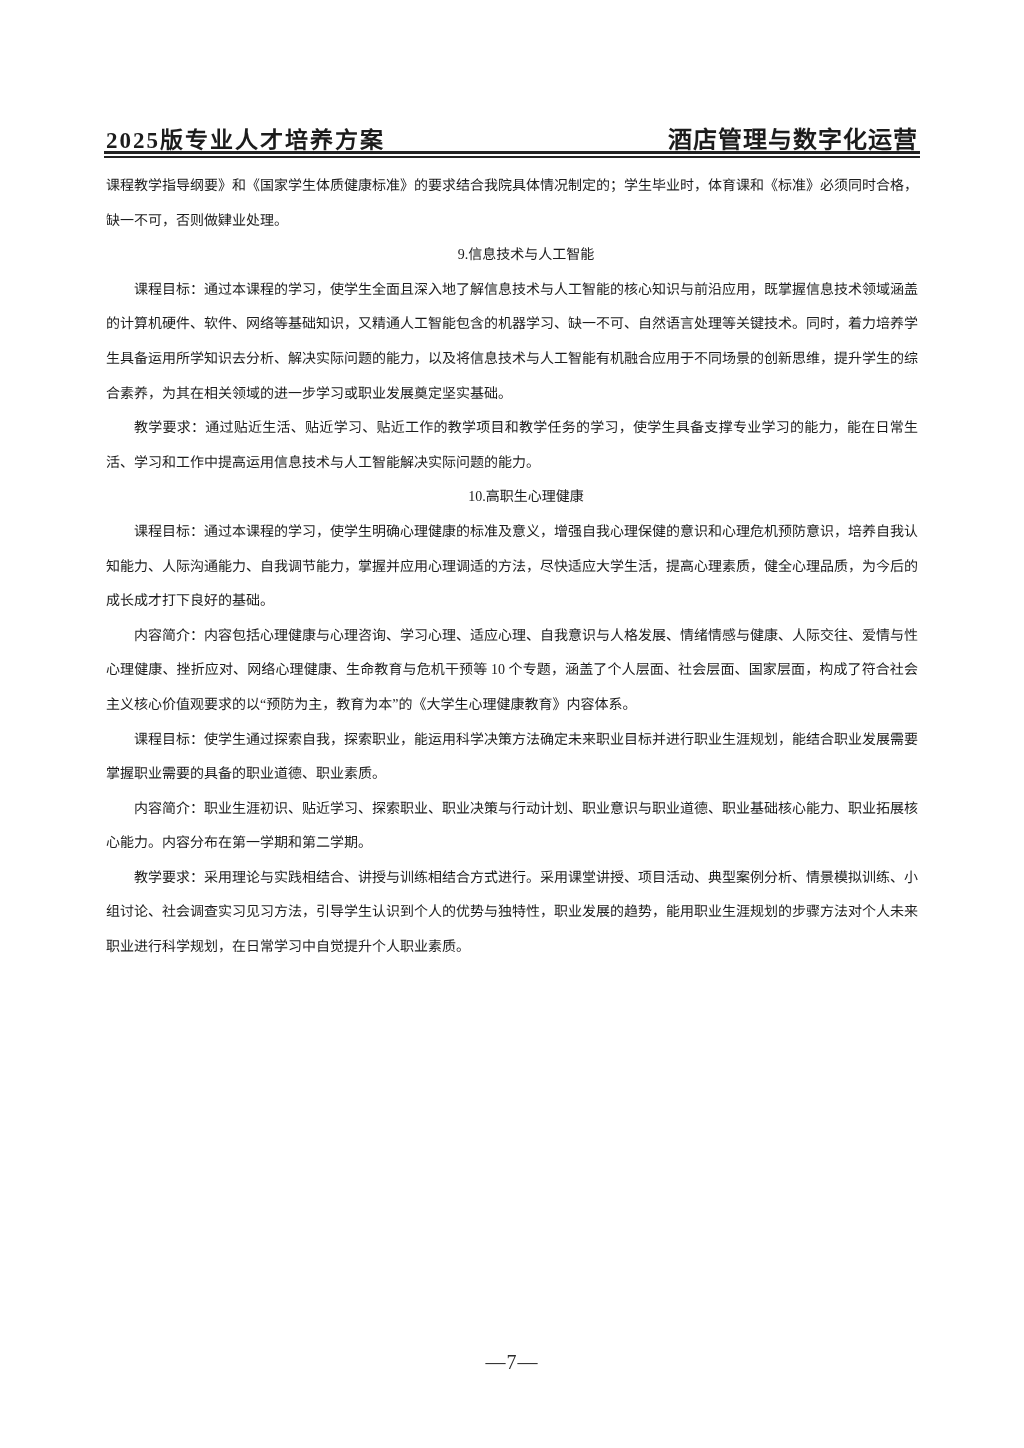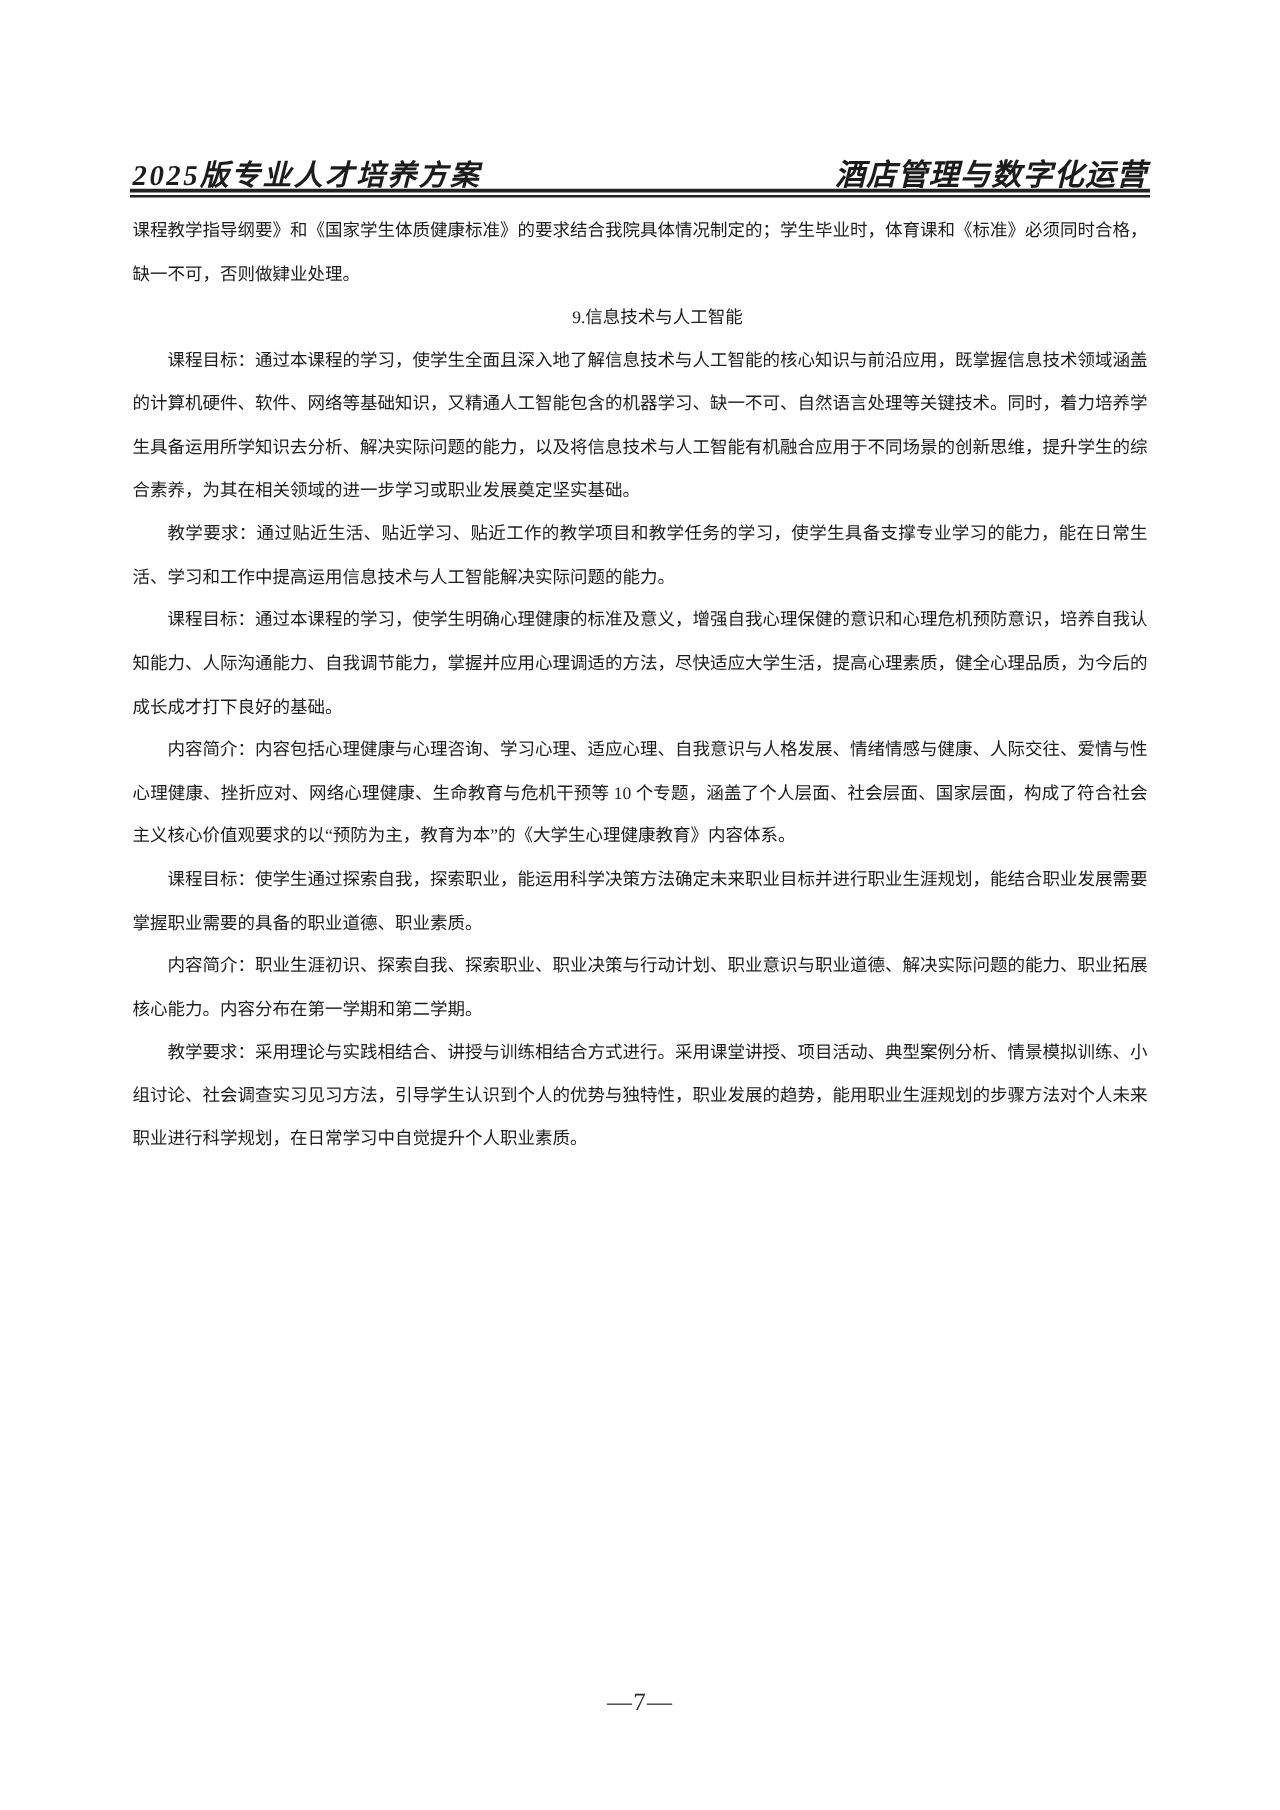--- a/index.html
+++ b/index.html
@@ -18,21 +18,20 @@
   }
   .page-header {
     position: absolute;
     top: 120px;
     left: 106px;
     right: 106px;
     display: flex;
     justify-content: space-between;
     align-items: flex-end;
     font-weight: bold;
-    font-style: italic;
     white-space: nowrap;
   }
   .header-left {
     font-size: 23px;
     letter-spacing: 2px;
   }
   .header-right {
     font-size: 24px;
     letter-spacing: 1px;
   }
@@ -86,23 +85,24 @@
     <span class="header-right">酒店管理与数字化运营</span>
   </div>
 
   <div class="header-rule"></div>
 
   <div class="content">
       <p class="para continuation">课程教学指导纲要》和《国家学生体质健康标准》的要求结合我院具体情况制定的；学生毕业时，体育课和《标准》必须同时合格，缺一不可，否则做肄业处理。</p>
       <p class="para heading">9.信息技术与人工智能</p>
       <p class="para body">课程目标：通过本课程的学习，使学生全面且深入地了解信息技术与人工智能的核心知识与前沿应用，既掌握信息技术领域涵盖的计算机硬件、软件、网络等基础知识，又精通人工智能包含的机器学习、缺一不可、自然语言处理等关键技术。同时，着力培养学生具备运用所学知识去分析、解决实际问题的能力，以及将信息技术与人工智能有机融合应用于不同场景的创新思维，提升学生的综合素养，为其在相关领域的进一步学习或职业发展奠定坚实基础。</p>
       <p class="para body">教学要求：通过贴近生活、贴近学习、贴近工作的教学项目和教学任务的学习，使学生具备支撑专业学习的能力，能在日常生活、学习和工作中提高运用信息技术与人工智能解决实际问题的能力。</p>
+      <p class="para heading">10.高职生心理健康</p>
       <p class="para body">课程目标：通过本课程的学习，使学生明确心理健康的标准及意义，增强自我心理保健的意识和心理危机预防意识，培养自我认知能力、人际沟通能力、自我调节能力，掌握并应用心理调适的方法，尽快适应大学生活，提高心理素质，健全心理品质，为今后的成长成才打下良好的基础。</p>
       <p class="para body">内容简介：内容包括心理健康与心理咨询、学习心理、适应心理、自我意识与人格发展、情绪情感与健康、人际交往、爱情与性心理健康、挫折应对、网络心理健康、生命教育与危机干预等 10 个专题，涵盖了个人层面、社会层面、国家层面，构成了符合社会主义核心价值观要求的以“预防为主，教育为本”的《大学生心理健康教育》内容体系。</p>
       <p class="para body">课程目标：使学生通过探索自我，探索职业，能运用科学决策方法确定未来职业目标并进行职业生涯规划，能结合职业发展需要掌握职业需要的具备的职业道德、职业素质。</p>
-      <p class="para body">内容简介：职业生涯初识、探索自我、探索职业、职业决策与行动计划、职业意识与职业道德、解决实际问题的能力、职业拓展核心能力。内容分布在第一学期和第二学期。</p>
+      <p class="para body">内容简介：职业生涯初识、贴近学习、探索职业、职业决策与行动计划、职业意识与职业道德、职业基础核心能力、职业拓展核心能力。内容分布在第一学期和第二学期。</p>
       <p class="para body">教学要求：采用理论与实践相结合、讲授与训练相结合方式进行。采用课堂讲授、项目活动、典型案例分析、情景模拟训练、小组讨论、社会调查实习见习方法，引导学生认识到个人的优势与独特性，职业发展的趋势，能用职业生涯规划的步骤方法对个人未来职业进行科学规划，在日常学习中自觉提升个人职业素质。</p>
     </div>
 
   <div class="page-footer">
     <span>—7—</span>
   </div>
 </div>
 
 </body></html>

